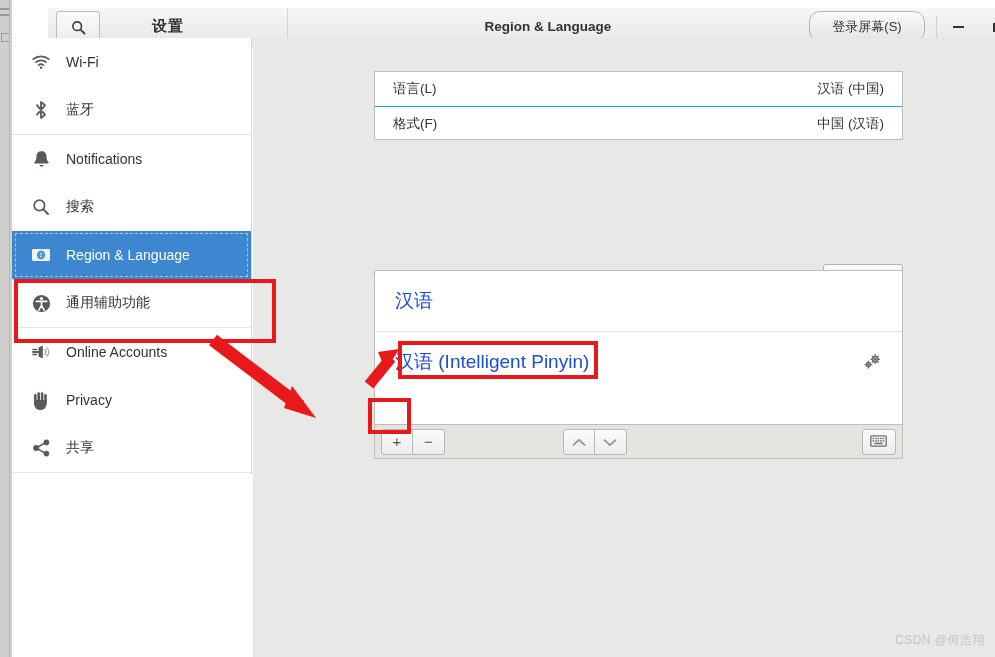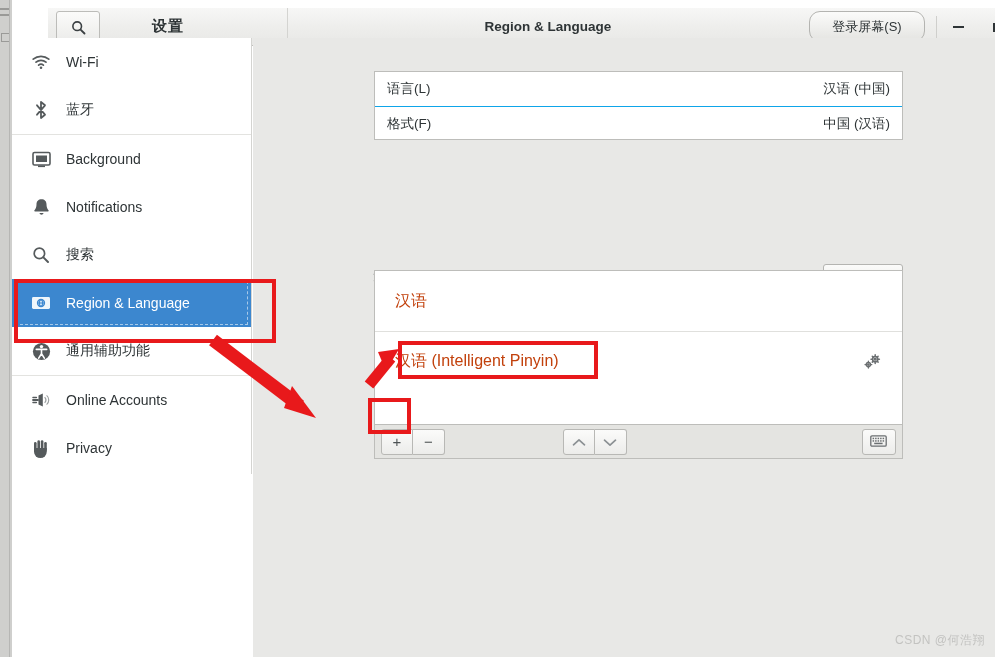--- a/index.html
+++ b/index.html
@@ -111,21 +111,21 @@
     position: absolute; left: 241px; top: 38px; width: 742px; height: 619px;
     background: #e8e8e6;
   }
 
   .lang-panel {
     position: absolute; left: 121px; top: 33px; width: 529px; height: 69px;
     background: #ffffff; border: 1px solid #bdbdba;
   }
   .lang-row {
     height: 34px; display: flex; align-items: center;
-    padding: 0 12px; justify-content: space-between;
+    padding: 0 18px; justify-content: space-between;
   }
   .lang-row + .lang-row { border-top: 1px solid #0ea5e9; }
   .lang-row .k { font-size: 13.5px; color: #2e3436; }
   .lang-row .v { font-size: 13.5px; color: #2e3436; }
 
   .section-head {
     position: absolute; left: 121px; top: 226px; width: 529px; height: 34px;
   }
   .section-head .st {
     position: absolute; left: 0; top: 6px;
@@ -141,21 +141,21 @@
 
   .sources-panel {
     position: absolute; left: 121px; top: 232px; width: 529px; height: 155px;
     background: #ffffff; border: 1px solid #bdbdba;
   }
   .src-row {
     height: 60px; display: flex; align-items: center;
     padding: 0 20px; justify-content: space-between;
   }
   .src-row + .src-row { border-top: 1px solid #e0e0dd; }
-  .src-row .nm { font-size: 16px; color: #c2410c; }
+  .src-row .nm { font-size: 19px; color: #1d4ed8; }
   .gear-ic { color: #6b6f71; display:flex; align-items:center; }
 
   .toolbar {
     position: absolute; left: 121px; top: 387px; width: 529px; height: 34px;
     background: #e4e4e1; border: 1px solid #bdbdba; border-top: none;
     display: flex; align-items: center; padding: 0 6px;
   }
   .tb-btn {
     height: 26px; min-width: 32px;
     background: linear-gradient(to bottom, #fbfbfa, #ececea);
@@ -248,30 +248,20 @@
         <span class="ic">
           <svg width="14" height="20" viewBox="0 0 14 20">
             <path d="M3 5.3 L11 14.7 L7 18 L7 2 L11 5.3 L3 14.7" fill="none" stroke="#555a5c" stroke-width="1.8" stroke-linejoin="round" stroke-linecap="round"></path>
           </svg>
         </span>
         <span class="lbl">蓝牙</span>
       </div>
 
       <div class="side-sep"></div>
 
-      <div class="side-item">
-        <span class="ic">
-          <svg width="19" height="17" viewBox="0 0 19 17">
-            <rect x="1" y="1.5" width="17" height="12.5" rx="1.5" fill="none" stroke="#555a5c" stroke-width="1.6"></rect>
-            <rect x="4" y="4.5" width="11" height="6.5" fill="#555a5c"></rect>
-            <rect x="6" y="14.5" width="7" height="1.6" fill="#555a5c"></rect>
-          </svg>
-        </span>
-        <span class="lbl">Background</span>
-      </div>
       <div class="side-item">
         <span class="ic">
           <svg width="17" height="19" viewBox="0 0 17 19">
             <path d="M8.5 1.2c-3 0-5 2-5 5 0 4-1.6 5.2-2.2 6.3-.2.4.1.9.6.9h13.2c.5 0 .8-.5.6-.9-.6-1.1-2.2-2.3-2.2-6.3 0-3-2-5-5-5z" fill="#555a5c"></path>
             <path d="M6.4 15.1a2.2 2.2 0 0 0 4.2 0z" fill="#555a5c"></path>
           </svg>
         </span>
         <span class="lbl">Notifications</span>
       </div>
       <div class="side-item">

